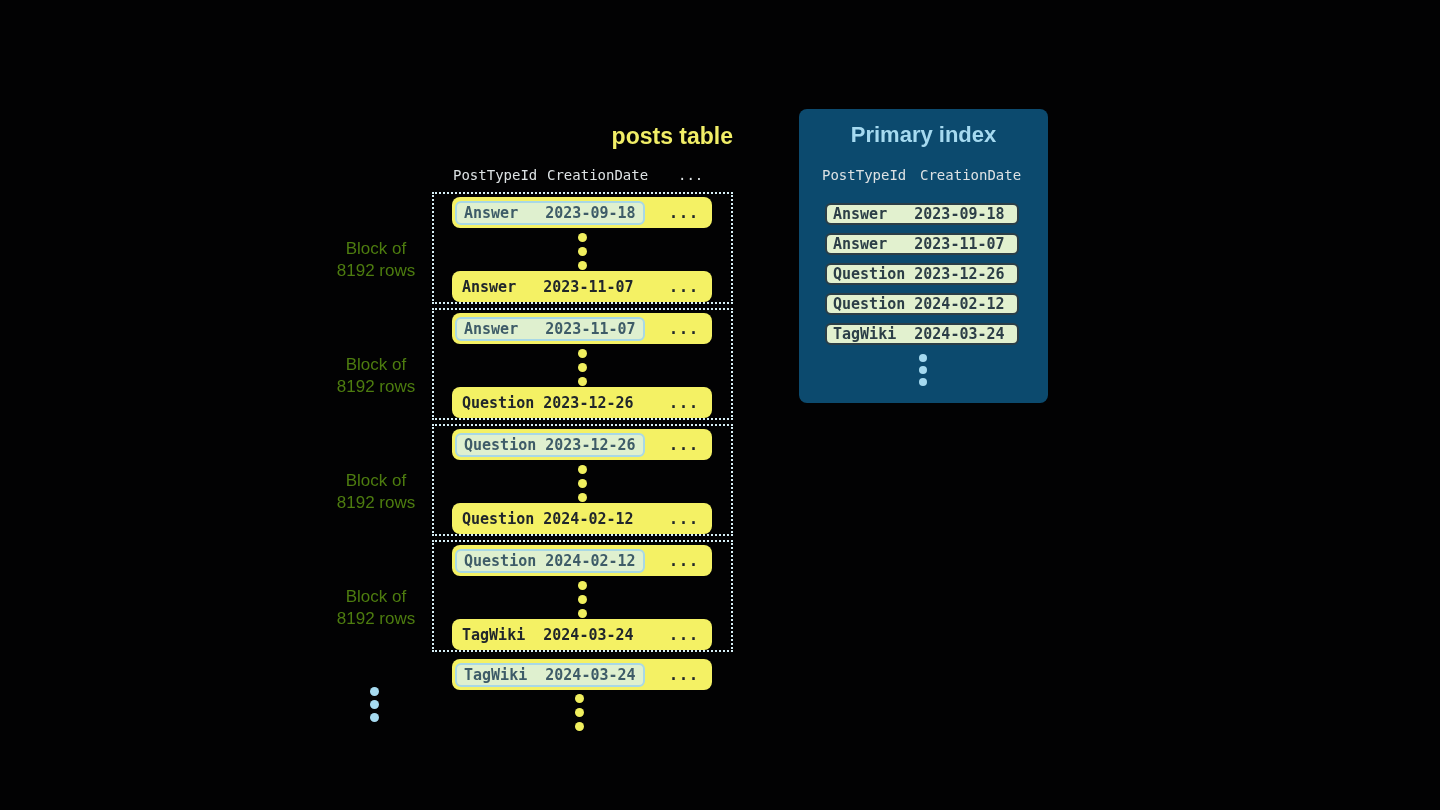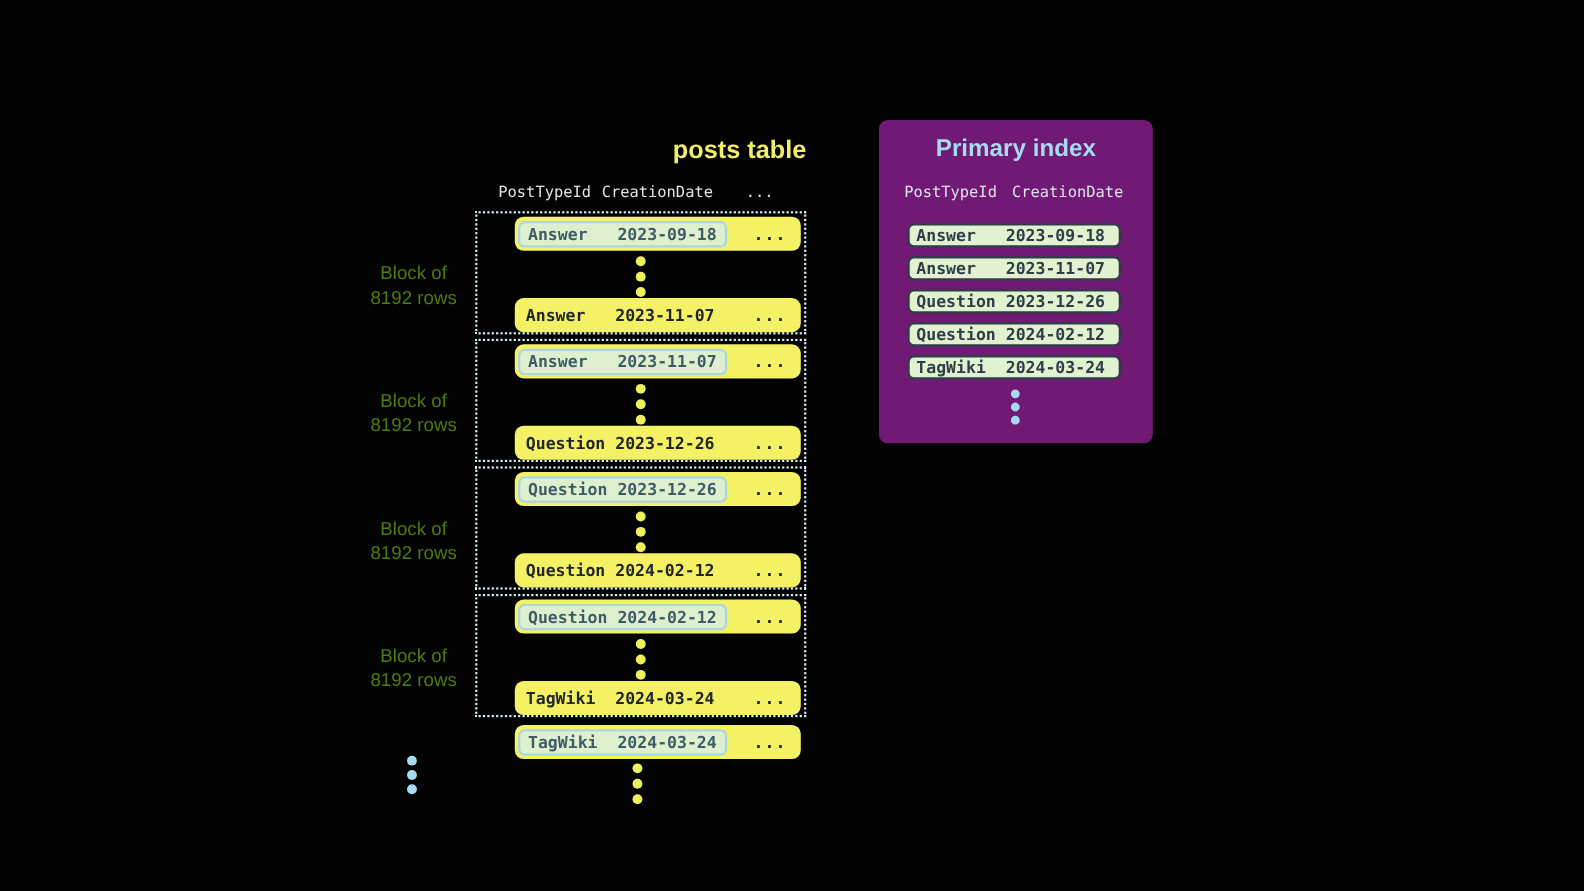--- a/index.html
+++ b/index.html
@@ -29,21 +29,21 @@
 
   .block {
     position: absolute; left: 432px; width: 301px; height: 112px;
     border: 2px dotted #d6eef5;
   }
   .row {
     position: absolute; left: 18px; width: 260px; height: 31px;
     background: #f4f164; border-radius: 8px;
     display: flex; align-items: center;
     font-family: "DejaVu Sans Mono", "Liberation Mono", monospace;
-    font-weight: bold; font-size: 15px; color: #20262b; margin-left: 16px;
+    font-weight: bold; font-size: 15px; color: #20262b;
   }
   .row-abs { left: 452px; } 
   .hl {
     margin-left: 3px; background: #dff0cf;
     border: 2px solid #a8d8e6; border-radius: 6px;
     padding: 1px 7px; color: #3e5c68; white-space: pre;
   }
   .plain { margin-left: 10px; white-space: pre; }
   .ct { display: inline-block; width: 9ch; }
   .more { position: absolute; right: 13px; letter-spacing: 1px; }
@@ -57,21 +57,21 @@
   .dots-left-blue i { width: 9px; height: 9px; background: #a6daf0; margin-bottom: 4px; }
 
   .block-label {
     position: absolute; left: 300px; width: 152px; height: 44px;
     text-align: center; font-size: 17px; line-height: 22px; color: #4d7c0f;
   }
 
   
   .panel {
     position: absolute; left: 799px; top: 109px; width: 249px; height: 294px;
-    background: #701a75; border-radius: 8px;
+    background: #0c4a6e; border-radius: 8px;
   }
   .panel-title {
     margin-top: 13px; text-align: center;
     font-size: 22px; font-weight: 600; color: #a6daf0;
   }
   .pih {
     position: absolute; top: 58px;
     font-family: "DejaVu Sans Mono", "Liberation Mono", monospace;
     font-size: 14px; color: #dde2e4;
   }

